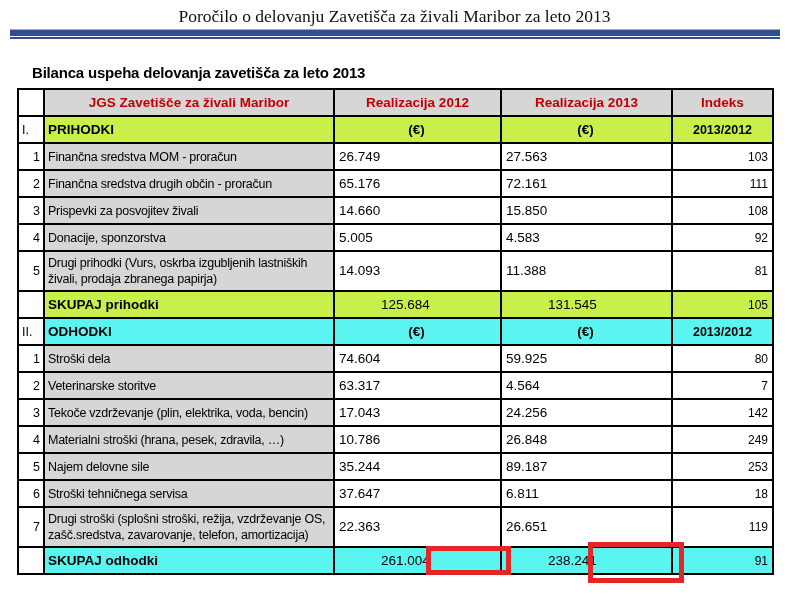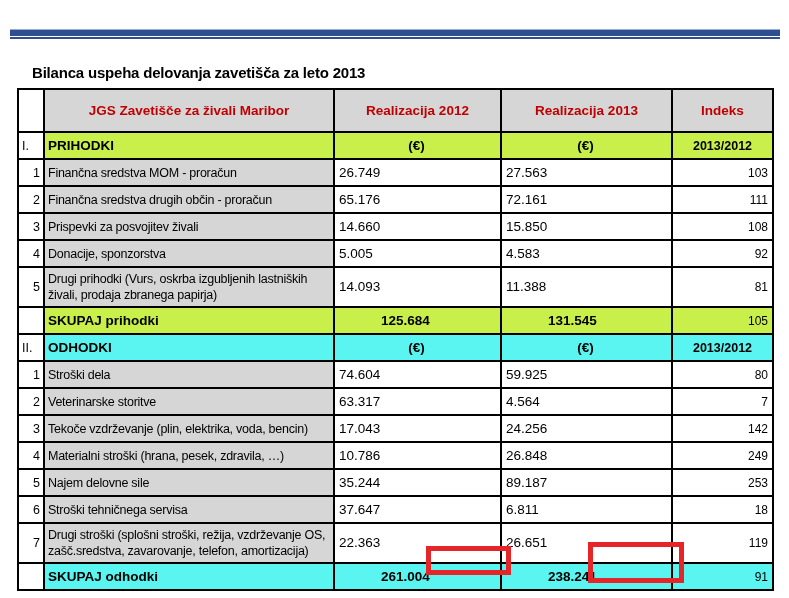--- a/index.html
+++ b/index.html
@@ -19,49 +19,50 @@
     letter-spacing:-0.2px;
     margin-left:16px;
   }
   table.bilanca {
     position:absolute; top:88px; left:17px; width:755px;
     border-collapse:collapse; table-layout:fixed; background:#fff;
   }
   .bilanca th, .bilanca td { border:2px solid #000; overflow:hidden; vertical-align:middle; }
   .bilanca th {
     height:23px; background:var(--header-bg); color:var(--header-text);
-    font-size:13.5px; font-weight:bold; padding:9px 2px;
+    font-size:13.5px; font-weight:bold; padding:1px 2px;
   }
   .bilanca th.c-blank { background:#fff; }
   .bilanca td { height:19px; font-size:13px; line-height:16px; padding:1px 4px; background:#fff; }
   .bilanca td.c-num  { text-align:right; padding:1px 3px; font-size:12.5px; }
   .bilanca td.c-num.left { text-align:left; }
   .bilanca td.c-desc { background:var(--desc-bg); font-size:12.5px; letter-spacing:-0.25px; line-height:16px; padding:3px 3px; }
   .bilanca td.c-val  { text-align:left; font-size:13.5px; padding-right:6px; }
   .bilanca td.c-idx  { text-align:right; font-size:12px; }
   .bilanca tr.section td.c-desc, .bilanca tr.total td.c-desc {
     font-weight:bold; font-size:13.5px; letter-spacing:0;
   }
   .bilanca tr.section td.c-val { text-align:center; font-weight:bold; }
   .bilanca tr.section td.c-idx { text-align:center; font-weight:bold; font-size:12.5px; }
-  .bilanca tr.total td.c-val { font-weight:bold;padding-left:46px; }
+  .bilanca tr.total td.c-val { font-weight:normal;padding-left:46px; }
   .bilanca tr.bg-green td:not(.c-num) { background:var(--green); }
   .bilanca tr.bg-cyan  td:not(.c-num) { background:var(--cyan);margin-left:31px; }
   .bilanca tr.bg-pink  td:not(.c-num) { background:var(--pink); }
   .hl {
     position:absolute; border:5px solid var(--highlight-red);
     background:transparent; box-sizing:border-box; z-index:5;
   }
   .hl-2012 { left:426px; top:546px; width:85px; height:29px; }
   .hl-2013 { left:588px; top:542px; width:96px; height:41px; }
 </style>
 </head>
 <body>
 
 <div class="page">
+  <div class="title">Poročilo o delovanju Zavetišča za živali Maribor za leto 2013</div>
   <div class="sep-thick"></div>
   <div class="sep-thin"></div>
   <div class="subtitle">Bilanca uspeha delovanja zavetišča za leto 2013</div>
 
   <table class="bilanca">
     <colgroup>
       <col style="width:26px">
       <col style="width:290px">
       <col style="width:167px">
       <col style="width:171px">

